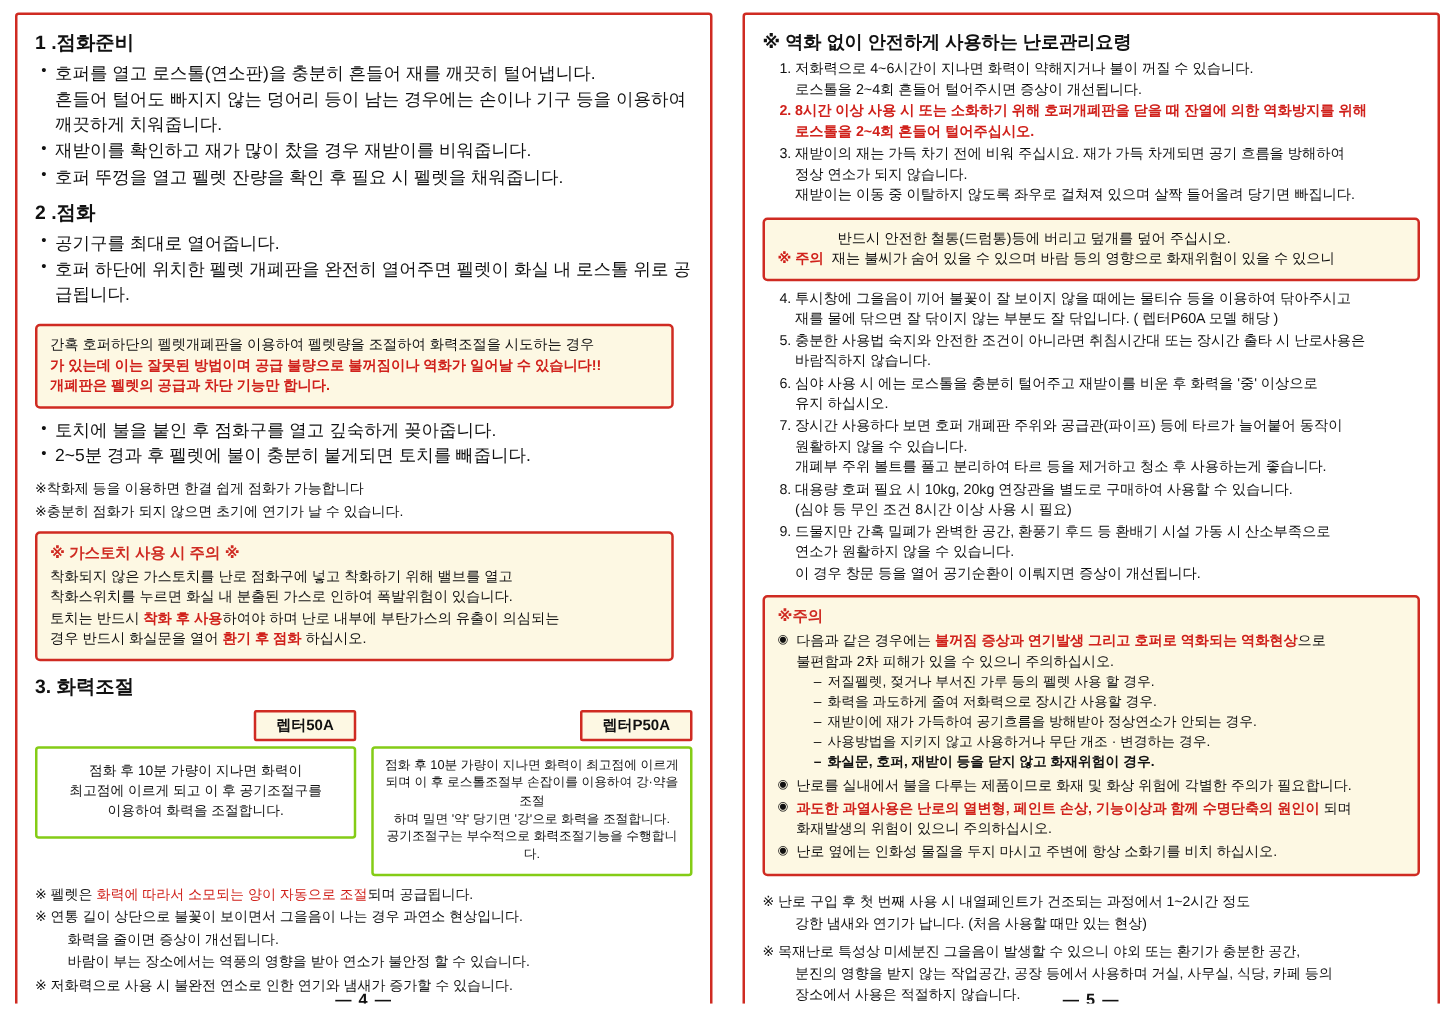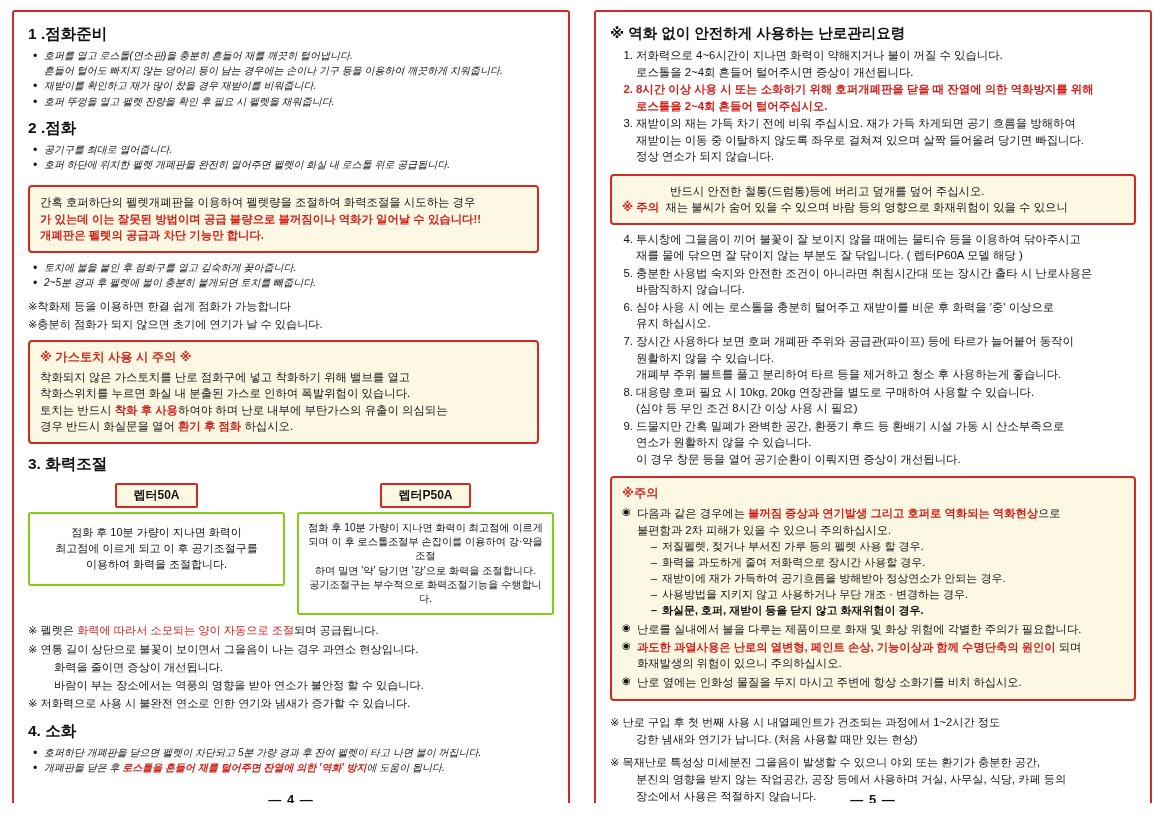--- a/index.html
+++ b/index.html
@@ -54,24 +54,23 @@
   
   ul.bl {
     list-style: none;
     margin: 0 0 6px 0;
     padding: 0 0 0 4px;
   }
   ul.bl > li {
     position: relative;
     padding-left: 12px;
     margin-bottom: 1px;
-    font-size: 10px;
+    font-size: 14px;
     line-height: 1.42;
     color: #111;
-    font-style: italic;
   }
   ul.bl > li:before {
     content: "\2022";
     position: absolute;
     left: 1px; top: -1px;
     font-size: 12px;
     color: #111;
   }
   ul.bl > li.nobullet { padding-left: 12px; }
   ul.bl > li.nobullet:before { content: ""; }
@@ -124,21 +123,21 @@
   .red { color: #d0211b; }
   .red-b { color: #d0211b; font-weight: bold; }
   .k { color: #111; }
 
   
   .cards {
     display: flex;
     gap: 12px;
     margin: 4px 0 6px 0;
   }
-  .card { flex: 1; display: flex; flex-direction: column; align-items: center; }
+  .card { flex: 1; display: flex; flex-direction: column; align-items: flex-end; }
   .card-badge {
     border: 2px solid #cf2b22;
     background: #fdf8e3;
     color: #111;
     font-weight: bold;
     font-size: 12px;
     padding: 2px 16px;
     border-radius: 2px;
     margin-bottom: 4px;
   }
@@ -306,22 +305,22 @@
           <span class="cont k">로스톨을 2~4회 흔들어 털어주시면 증상이 개선됩니다.</span>
         </li>
         <li>
           <span class="num red-b">2.</span>
           <span class="cont red-b">8시간 이상 사용 시 또는 소화하기 위해 호퍼개폐판을 닫을 때 잔열에 의한 역화방지를 위해</span>
           <span class="cont red-b">로스톨을 2~4회 흔들어 털어주십시오.</span>
         </li>
         <li>
           <span class="num">3.</span>
           <span class="cont k">재받이의 재는 가득 차기 전에 비워 주십시요. 재가 가득 차게되면 공기 흐름을 방해하여</span>
+          <span class="cont k">정상 연소가 되지 않습니다.</span>
           <span class="cont k">재받이는 이동 중 이탈하지 않도록 좌우로 걸쳐져 있으며 살짝 들어올려 당기면 빠집니다.</span>
-          <span class="cont k">정상 연소가 되지 않습니다.</span>
         </li>
       </ol>
 
       <div class="box cream" style="margin:4px 0 6px 0;">
         <p class="box-line k" style="padding-left:48px">반드시 안전한 철통(드럼통)등에 버리고 덮개를 덮어 주십시오.</p>
         <p class="box-line"><span class="red-b">※ 주의</span>&nbsp;&nbsp;<span class="k">재는 불씨가 숨어 있을 수 있으며 바람 등의 영향으로 화재위험이 있을 수 있으니</span></p>
       </div>
 
       <ol class="nl">
         <li>

